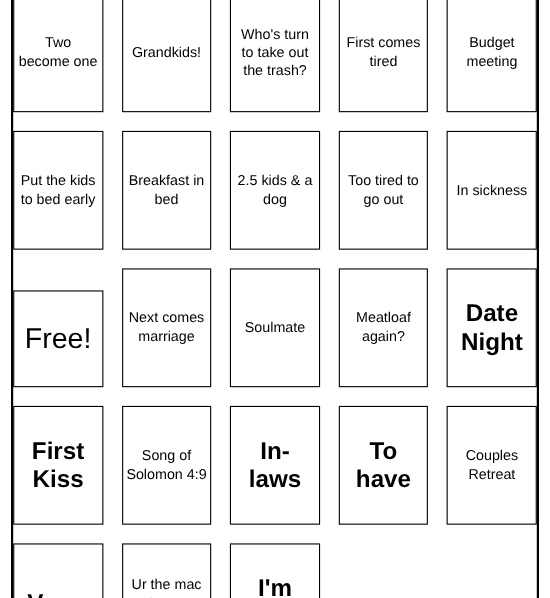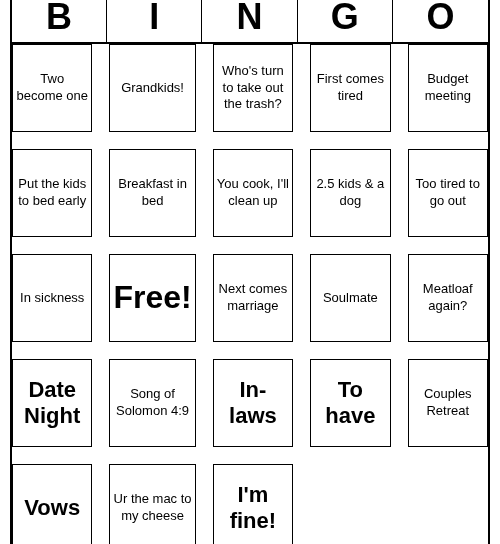--- a/index.html
+++ b/index.html
@@ -42,22 +42,23 @@
       text-align: center;
       display: flex;
       align-items: center;
       justify-content: center;
       padding: 4px 3px;
       min-height: 88px;
       font-size: 13px;
       line-height: 1.3;
     }
     .bingo-cell.free {
-      font-size: 32px;
-      font-weight: bold;
+      font-size: 26px;
+      font-weight: normal;
+      margin-top: 20px;
     }
     .bingo-cell.large-text {
       font-size: 22px;
       font-weight: bold;
       line-height: 1.2;
     }
   </style>
 </head>
 <body>
 
@@ -70,29 +71,29 @@
       <div class="bingo-header-cell">O</div>
     </div>
   <div class="bingo-grid">
   <div class="bingo-cell">Two become one</div>
       <div class="bingo-cell">Grandkids!</div>
       <div class="bingo-cell">Who's turn to take out the trash?</div>
       <div class="bingo-cell">First comes tired</div>
       <div class="bingo-cell">Budget meeting</div>
       <div class="bingo-cell">Put the kids to bed early</div>
       <div class="bingo-cell">Breakfast in bed</div>
-      <div class="bingo-cell">You cook, I'll clean up</div>
       <div class="bingo-cell">2.5 kids &amp; a dog</div>
       <div class="bingo-cell">Too tired to go out</div>
       <div class="bingo-cell">In sickness</div>
       <div class="bingo-cell free">Free!</div>
       <div class="bingo-cell">Next comes marriage</div>
       <div class="bingo-cell">Soulmate</div>
       <div class="bingo-cell">Meatloaf again?</div>
       <div class="bingo-cell large-text">Date Night</div>
+      <div class="bingo-cell large-text">First Kiss</div>
       <div class="bingo-cell">Song of Solomon 4:9</div>
       <div class="bingo-cell large-text">In-laws</div>
       <div class="bingo-cell large-text">To have</div>
       <div class="bingo-cell">Couples Retreat</div>
       <div class="bingo-cell large-text">Vows</div>
       <div class="bingo-cell">Ur the mac to my cheese</div>
       <div class="bingo-cell large-text">I'm fine!</div>
     </div>
 </div>
 

